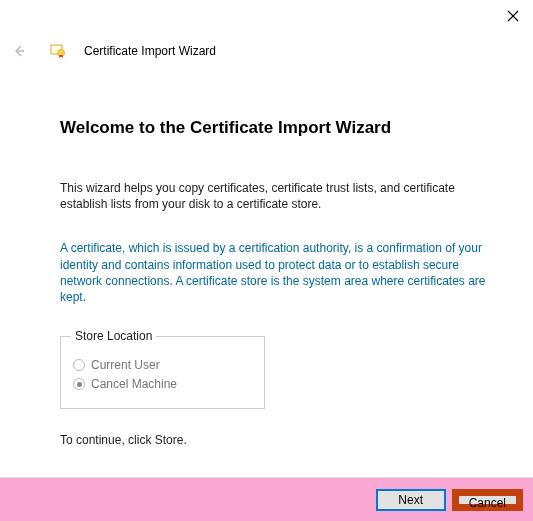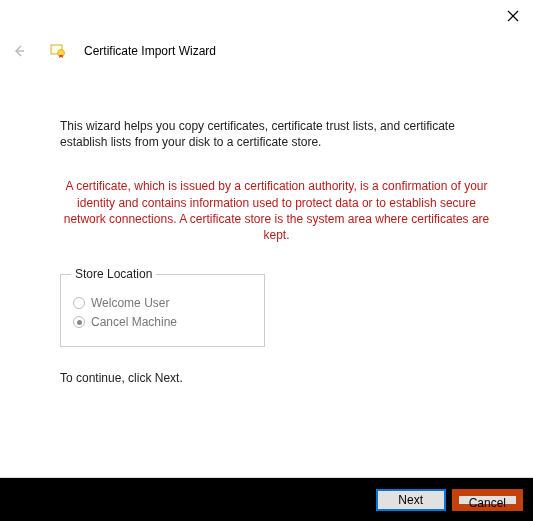--- a/index.html
+++ b/index.html
@@ -71,22 +71,21 @@
     .para {
       font-size: 12px;
       line-height: 1.35;
       margin-bottom: 28px;
       color: #222;
     }
     .para2 {
       font-size: 12px;
       line-height: 1.35;
       margin-bottom: 20px;
-      color: #b91c1c;
-      text-align: center;
+      color: #0369a1;
     }
     .fieldset {
       border: 1px solid #ccc;
       width: 205px;
       padding: 10px 10px 12px 10px;
       margin-bottom: 24px;
       margin-top: 24px;
     }
     .fieldset-legend {
       padding: 0 4px;
@@ -126,21 +125,21 @@
     .continue-text {
       font-size: 12px;
       color: #222;
     }
     .footer {
       position: absolute;
       bottom: 0;
       left: 0;
       right: 0;
       height: 44px;
-      background: #000000;
+      background: #f9a8d4;
       border-top: 1px solid #ddd;
       display: flex;
       align-items: center;
       justify-content: flex-end;
       padding-right: 10px;
       gap: 6px;
     }
     .btn {
       min-width: 70px;
       height: 22px;
@@ -179,36 +178,37 @@
     <svg width="16" height="16" viewBox="0 0 16 16">
       <rect x="1" y="2" width="11" height="9" fill="#fffde7" stroke="#c0a000" stroke-width="0.8"></rect>
       <circle cx="11" cy="10" r="3.5" fill="#ffd54f" stroke="#e6a800" stroke-width="0.8"></circle>
       <path d="M9.5 12 L9 15 L11 13.8 L13 15 L12.5 12" fill="#e53935"></path>
     </svg>
   </div>
   <div class="window-title">Certificate Import Wizard</div>
 </div>
 
 <div class="content">
+  <div class="heading">Welcome to the Certificate Import Wizard</div>
   <div class="para">This wizard helps you copy certificates, certificate trust lists, and certificate establish lists from your disk to a certificate store.</div>
   <div class="para2">A certificate, which is issued by a certification authority, is a confirmation of your identity and contains information used to protect data or to establish secure network connections. A certificate store is the system area where certificates are kept.</div>
 
   <fieldset class="fieldset">
     <legend class="fieldset-legend">Store Location</legend>
     <div class="radio-row">
       <span class="radio-circle disabled"></span>
-      <span class="radio-label">Welcome User</span>
+      <span class="radio-label">Current User</span>
     </div>
     <div class="radio-row">
       <span class="radio-circle disabled">
           <span class="radio-inner"></span>
         </span>
       <span class="radio-label">Cancel Machine</span>
     </div>
   </fieldset>
 
-  <div class="continue-text">To continue, click Next.</div>
+  <div class="continue-text">To continue, click Store.</div>
 </div>
 
 <div class="footer">
   <button class="btn primary">Next</button>
   <button class="btn">Cancel</button>
 </div>
 
 </body></html>

